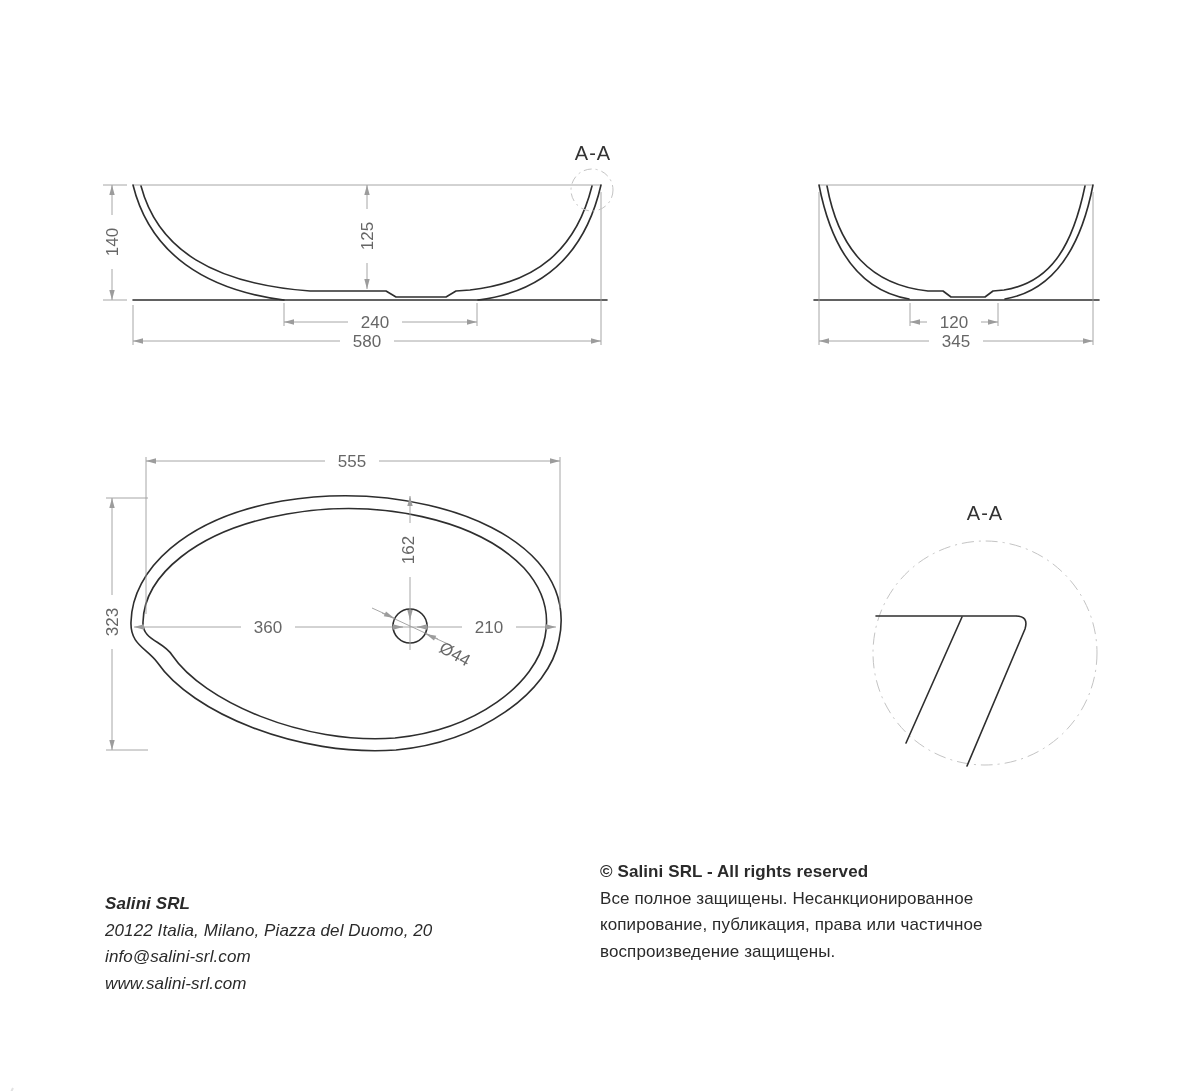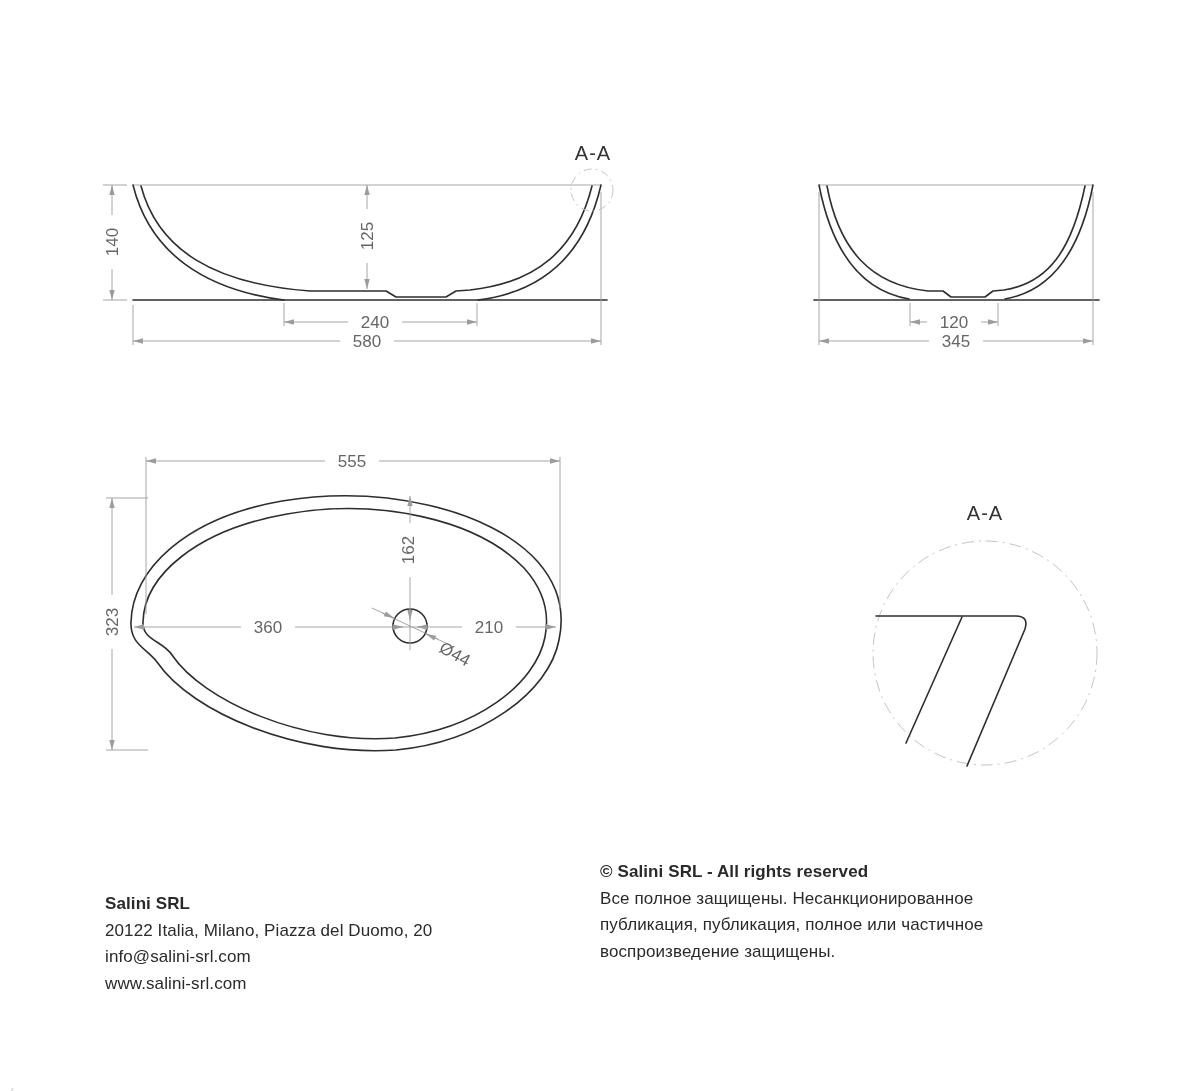--- a/index.html
+++ b/index.html
@@ -176,31 +176,31 @@
     </g>
 
     <g>
       <text class="sectxt" x="985" y="520" text-anchor="middle">A-A</text>
       <circle class="dashcircle" cx="985" cy="653" r="112" stroke-dasharray="12 5 2 5"></circle>
       <path class="objline" d="M876,616 L1016,616 Q1029,616 1025,629 L967,766"></path>
       <path class="objline" d="M962,617 L906,743"></path>
     </g>
   </svg>
 
-  <div class="footer-block" style="left:105px;top:891px;">
+  <div class="footer-block" style="left:105px;top:891px;font-style:italic;">
     <div class="bold">Salini SRL</div>
     <div>20122 Italia, Milano, Piazza del Duomo, 20</div>
     <div>info@salini-srl.com</div>
     <div>www.salini-srl.com</div>
   </div>
 
   <div class="footer-block" style="left:600px;top:859px;">
     <div class="bold">© Salini SRL - All rights reserved</div>
     <div>Все полное защищены. Несанкционированное</div>
-    <div>публикация, публикация, полное или частичное</div>
+    <div>копирование, публикация, права или частичное</div>
     <div>воспроизведение защищены.</div>
   </div>
 
   <div class="watermark">
     <svg width="300" height="49" viewBox="0 0 300 49">
       <path class="wm-stroke" d="M13,2 Q2,24 13,46" stroke-width="2"></path>
       <g>
         <path class="wm-stroke" d="M20,20 Q37,3 54,20" stroke-width="2.4"></path>
         <line class="wm-stroke" x1="22" y1="22" x2="22" y2="46" stroke-width="2.4"></line>
         <line class="wm-stroke" x1="27" y1="22" x2="27" y2="46" stroke-width="2.4"></line>

